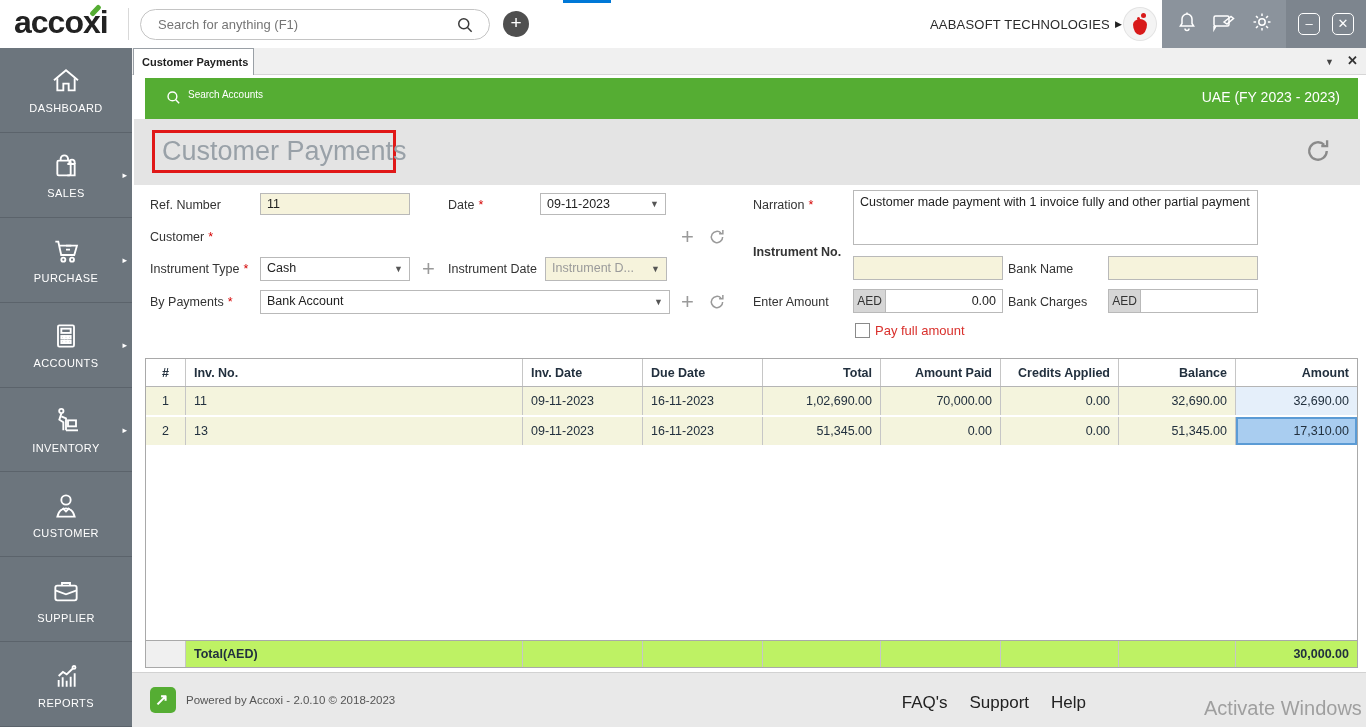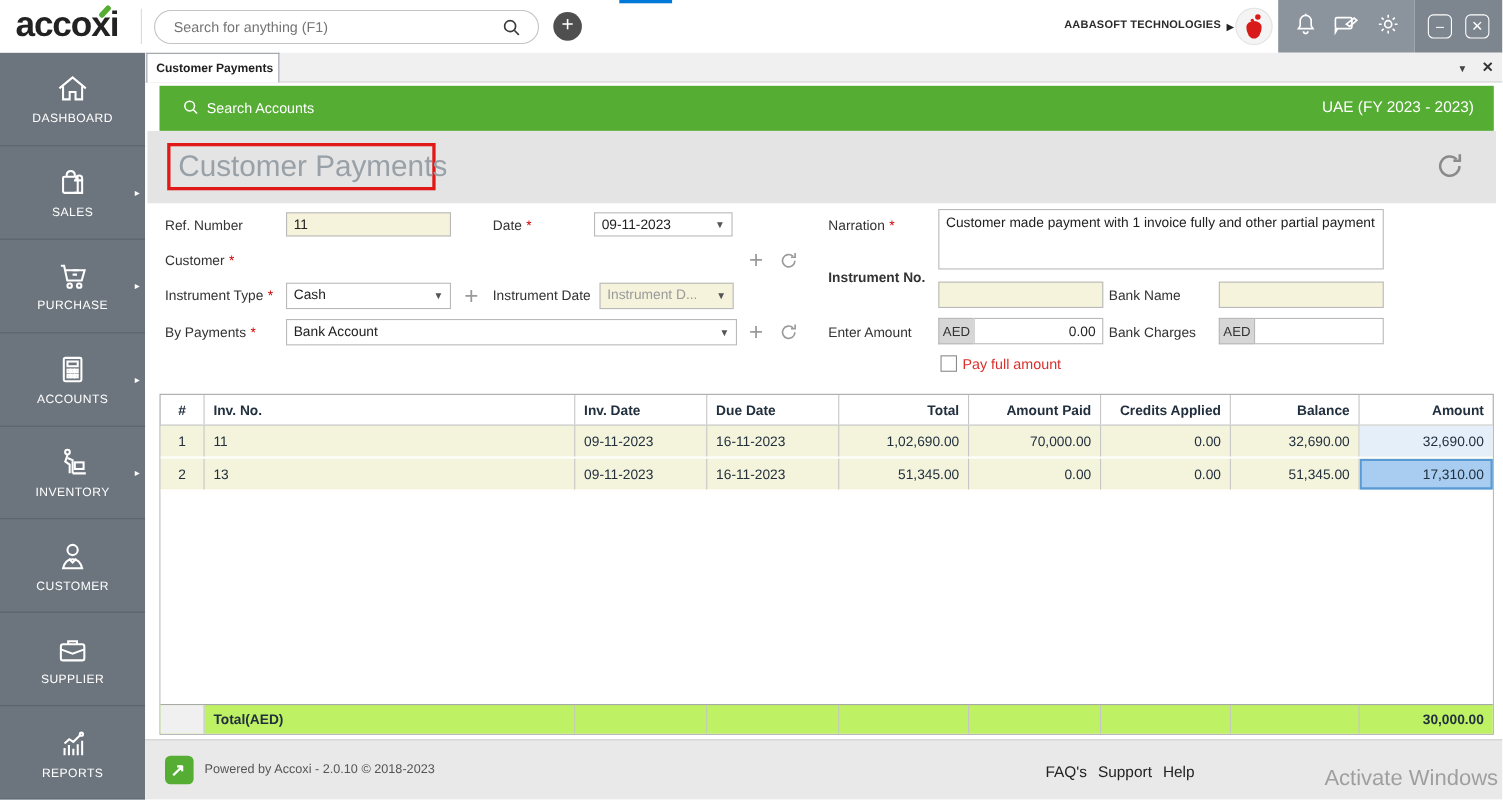--- a/index.html
+++ b/index.html
@@ -11,21 +11,21 @@
   .topbar { position:absolute; left:0; top:0; width:1366px; height:48px; background:#fff; }
   .blue-strip { position:absolute; left:563px; top:0; width:48px; height:3px; background:#0078d7; }
   .logo { position:absolute; left:14px; top:4px; font-size:32px; font-weight:bold; letter-spacing:-1px; color:#222; }
   .logo .logo-x { position:relative; }
   .logo .logo-x::after { content:""; position:absolute; right:-2px; top:4px; width:13px; height:5px; background:#55ad33; transform:rotate(-47deg); border-radius:2px; }
   .logo-sep { position:absolute; left:128px; top:8px; width:1px; height:32px; background:#d9d9d9; }
   .search-pill { position:absolute; left:140px; top:9px; width:350px; height:31px; border:1px solid #c4c4c4; border-radius:16px; background:#fff; }
   .search-pill .ph { position:absolute; left:17px; top:7px; font-size:13px; color:#757575; }
   .search-pill .mag { position:absolute; right:14px; top:5px; }
   .add-round { position:absolute; left:503px; top:11px; width:26px; height:26px; border-radius:50%; background:#4f4f4f; color:#fff; font-size:19px; line-height:24px; text-align:center; }
-  .org-name { position:absolute; right:256px; top:17px; font-size:10px; font-weight:bold; color:#2b2b2b; letter-spacing:0.2px; }
+  .org-name { position:absolute; right:256px; top:17px; font-size:13px; font-weight:normal; color:#2b2b2b; letter-spacing:0.2px; }
   .org-caret { position:absolute; right:244px; top:19px; font-size:9px; color:#222; }
   .avatar { position:absolute; right:210px; top:8px; width:32px; height:32px; border-radius:50%; background:#f4f4f4; box-shadow:0 0 0 1px #e3e3e3; }
   .avatar .blob { position:absolute; left:9px; top:11px; width:14px; height:16px; background:#d81a1a; border-radius:50% 50% 50% 50% / 35% 35% 65% 65%; }
   .avatar .dot1 { position:absolute; left:17px; top:5px; width:5px; height:5px; border-radius:50%; background:#d81a1a; }
   .avatar .dot2 { position:absolute; left:13px; top:9px; width:3px; height:3px; border-radius:50%; background:#d81a1a; }
   .icon-block { position:absolute; right:80px; top:0; width:124px; height:48px; background:#8b939c; display:flex; align-items:center; justify-content:space-evenly; }
   .win-block { position:absolute; right:0; top:0; width:80px; height:48px; background:#7d858e; display:flex; align-items:center; justify-content:space-evenly; }
   .win-btn { width:22px; height:22px; border:1.6px solid #fff; border-radius:5px; color:#fff; font-size:13px; line-height:19px; text-align:center; }
 
   
@@ -37,21 +37,21 @@
 
   
   .main { position:absolute; left:132px; top:48px; width:1234px; height:679px; background:#fff; }
 
   .tabbar { position:absolute; left:0; top:0; width:1234px; height:27px; background:#f0f0f0; border-bottom:1px solid #d6d6d6; }
   .tab-active { position:absolute; left:1px; top:0; width:121px; height:27px; background:#fff; border:1px solid #9aa0a6; border-bottom:none; font-size:11px; font-weight:bold; color:#1f1f1f; padding:7px 0 0 8px; }
   .tab-caret { position:absolute; right:32px; top:9px; font-size:9px; color:#444; }
   .tab-close { position:absolute; right:8px; top:5px; font-size:13px; font-weight:bold; color:#333; }
 
   .green-bar { position:absolute; left:13px; top:30px; width:1213px; height:41px; background:#55ad33; color:#fff; }
-  .green-bar .sa { position:absolute; left:20px; top:11px; font-size:13px; display:flex; align-items:flex-end; gap:6px; }
+  .green-bar .sa { position:absolute; left:20px; top:11px; font-size:10px; display:flex; align-items:flex-start; gap:6px; }
   .green-bar .fy { position:absolute; right:18px; top:11px; font-size:14px; }
 
   .title-band { position:absolute; left:2px; top:71px; width:1226px; height:66px; background:#e4e4e4; }
   .title-box { position:absolute; left:18px; top:11px; width:244px; height:43px; border:3px solid #e01818; display:flex; align-items:center; }
   .page-title { font-size:27px; font-weight:300; color:#99a1a8; padding-left:7px; white-space:nowrap; }
   .band-refresh { position:absolute; right:28px; top:18px; }
 
   
   .form-area { position:absolute; left:0; top:137px; width:1234px; height:168px; background:#fff; }
   .flabel { position:absolute; font-size:12.5px; color:#333; }
@@ -83,21 +83,21 @@
   .gfill { flex:1; background:#fff; }
   .gtotal { height:27px; border-top:1px solid #a9a9a9; background:#bef264; }
   .gtotal .gcell { font-weight:bold; }
   .gtotal .c0 { background:#f0f0f0; }
 
   
   .footer { position:absolute; left:0; top:624px; width:1234px; height:55px; background:#e9e9e9; border-top:1px solid #d2d2d2; }
   .pw-logo { position:absolute; left:18px; top:14px; width:26px; height:26px; background:#55ad33; border-radius:5px; }
   .pw-logo::after { content:"\2197"; position:absolute; left:5px; top:3px; color:#fff; font-size:16px; font-weight:bold; }
   .pw-text { position:absolute; left:54px; top:21px; font-size:11.5px; color:#555; }
-  .f-links { position:absolute; right:280px; top:20px; display:flex; gap:10px; font-size:14px; color:#222; }
+  .f-links { position:absolute; right:280px; top:20px; display:flex; gap:22px; font-size:17px; color:#222; }
   .f-btns { position:absolute; right:12px; top:12px; display:flex; gap:12px; }
   .fbtn { display:inline-block; min-width:72px; height:31px; color:#fff; font-size:12.5px; font-weight:bold; text-align:center; line-height:31px; padding:0 14px; }
   .fbtn::first-letter { text-decoration:underline; }
   .btn-green { background:#4ba32f; }
   .btn-dark { background:#3a3a3a; }
 
   .watermark1 { position:absolute; left:1072px; top:649px; font-size:20px; color:rgba(110,110,110,0.6); z-index:30; pointer-events:none; white-space:nowrap; }
   .watermark2 { position:absolute; left:1072px; top:677px; font-size:13px; color:rgba(170,170,170,0.8); z-index:30; pointer-events:none; white-space:nowrap; }
 </style>
 </head>

